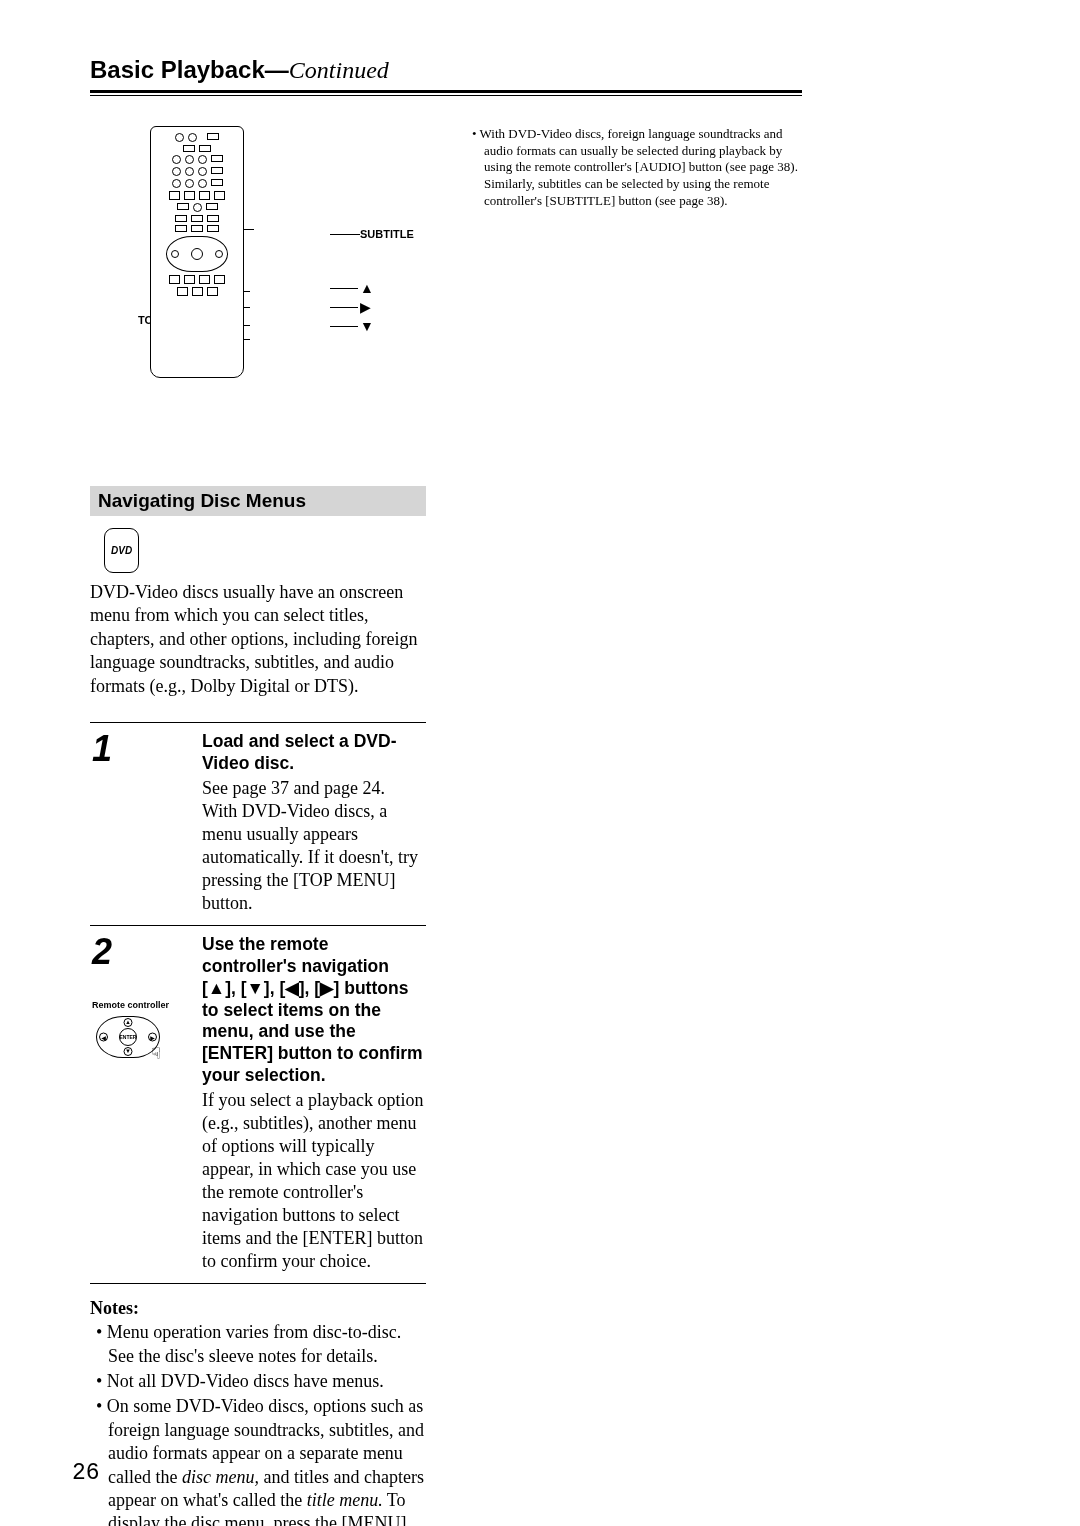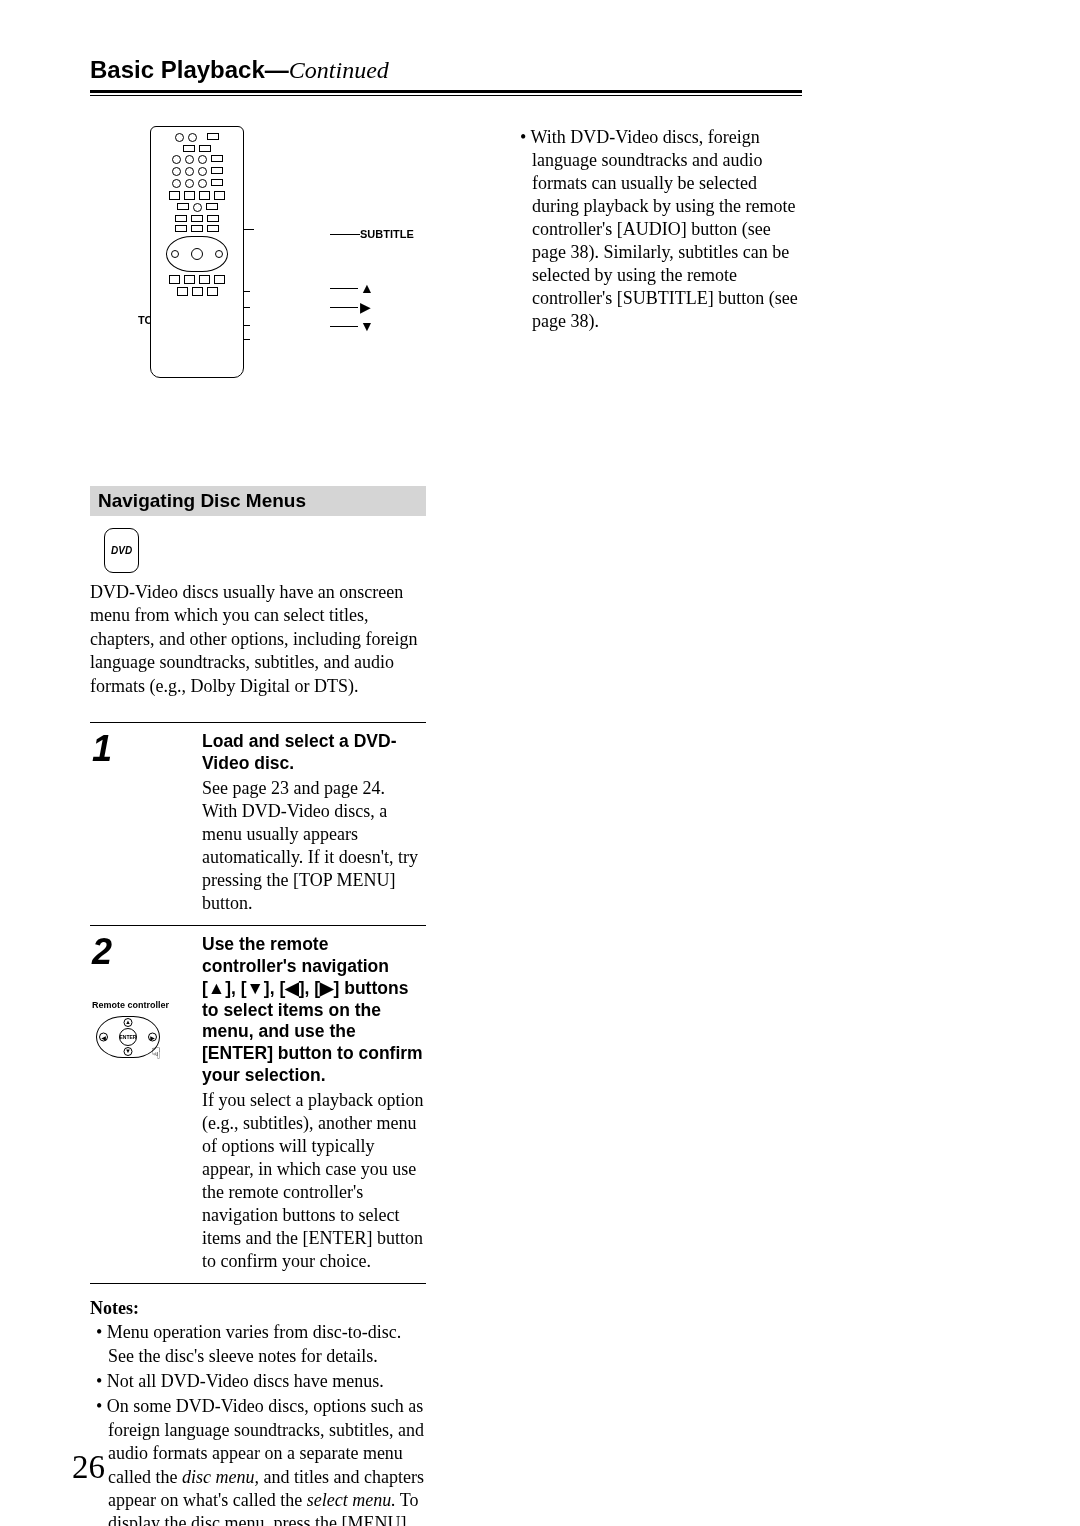--- a/index.html
+++ b/index.html
@@ -90,25 +90,24 @@
     background: #000;
   }
   .arrow-glyph {
     position: absolute;
     font-size: 14px;
     font-family: Arial, Helvetica, sans-serif;
   }
 
   
   .side-note {
-    font-size: 18px;
+    font-size: 13px;
     line-height: 1.28;
     text-indent: -12px;
     padding-left: 18px;
-    margin-left: 48px;
   }
 
   
   .section-bar {
     background: #d5d5d5;
     font-family: Arial, Helvetica, sans-serif;
     font-size: 19px;
     font-weight: bold;
     padding: 4px 8px;
     margin-top: 70px;
@@ -203,22 +202,22 @@
     list-style: none;
     margin-bottom: 2px;
   }
   .notes-list li::before {
     content: "• ";
   }
   .page-num {
     position: absolute;
     bottom: 40px;
     left: 72px;
-    font-family: Liberation Serif, serif;
-    font-size: 33px;
+    font-family: Liberation Mono, monospace;
+    font-size: 23px;
   }
 </style>
 </head>
 <body>
 
 <div class="page">
 
   <div class="header-title">
     <span>Basic Playback</span><span>—</span><span class="cont">Continued</span>
   </div>
@@ -327,21 +326,21 @@
 
       <div class="intro">DVD-Video discs usually have an onscreen menu from which you can select titles, chapters, and other options, including foreign language soundtracks, subtitles, and audio formats (e.g., Dolby Digital or DTS).</div>
 
       
       <div class="step-row">
         <div class="step-num-cell">
           <div class="step-big">1</div>
         </div>
         <div class="step-body">
           <div class="step-head">Load and select a DVD-Video disc.</div>
-          <div style="white-space:pre-line;">See page 23 and page 24.
+          <div style="white-space:pre-line;">See page 37 and page 24.
 With DVD-Video discs, a menu usually appears automatically. If it doesn't, try pressing the [TOP MENU] button.</div>
         </div>
       </div>
 
       
       <div class="step-row last">
         <div class="step-num-cell">
           <div class="step-big">2</div>
           <div class="rc-label">Remote controller</div>
           <div class="mini-nav">
@@ -357,21 +356,21 @@
           <div class="step-head">Use the remote controller's navigation [▲], [▼], [◀], [▶] buttons to select items on the menu, and use the [ENTER] button to confirm your selection.</div>
           <div>If you select a playback option (e.g., subtitles), another menu of options will typically appear, in which case you use the remote controller's navigation buttons to select items and the [ENTER] button to confirm your choice.</div>
         </div>
       </div>
 
       
       <div class="notes-title">Notes:</div>
       <ul class="notes-list">
         <li><span>Menu operation varies from disc-to-disc. See the disc's sleeve notes for details.</span></li>
         <li><span>Not all DVD-Video discs have menus.</span></li>
-        <li><span>On some DVD-Video discs, options such as foreign language soundtracks, subtitles, and audio formats appear on a separate menu called the <i>disc menu,</i> and titles and chapters appear on what's called the <i>select menu.</i> To display the disc menu, press the [MENU] button. If no menu appears, press the [TOP MENU] button.</span></li>
+        <li><span>On some DVD-Video discs, options such as foreign language soundtracks, subtitles, and audio formats appear on a separate menu called the <i>disc menu,</i> and titles and chapters appear on what's called the <i>title menu.</i> To display the disc menu, press the [MENU] button. If no menu appears, press the [TOP MENU] button.</span></li>
       </ul>
 
     </div>
 
     <div class="col">
       <div class="side-note">
         <span>•</span>
         <span>With DVD-Video discs, foreign language soundtracks and audio formats can usually be selected during playback by using the remote controller's [AUDIO] button (see page 38). Similarly, subtitles can be selected by using the remote controller's [SUBTITLE] button (see page 38).</span>
       </div>
     </div>

